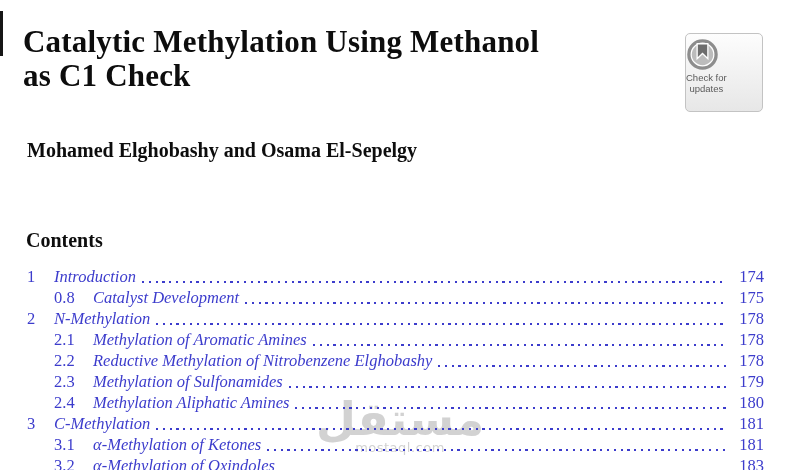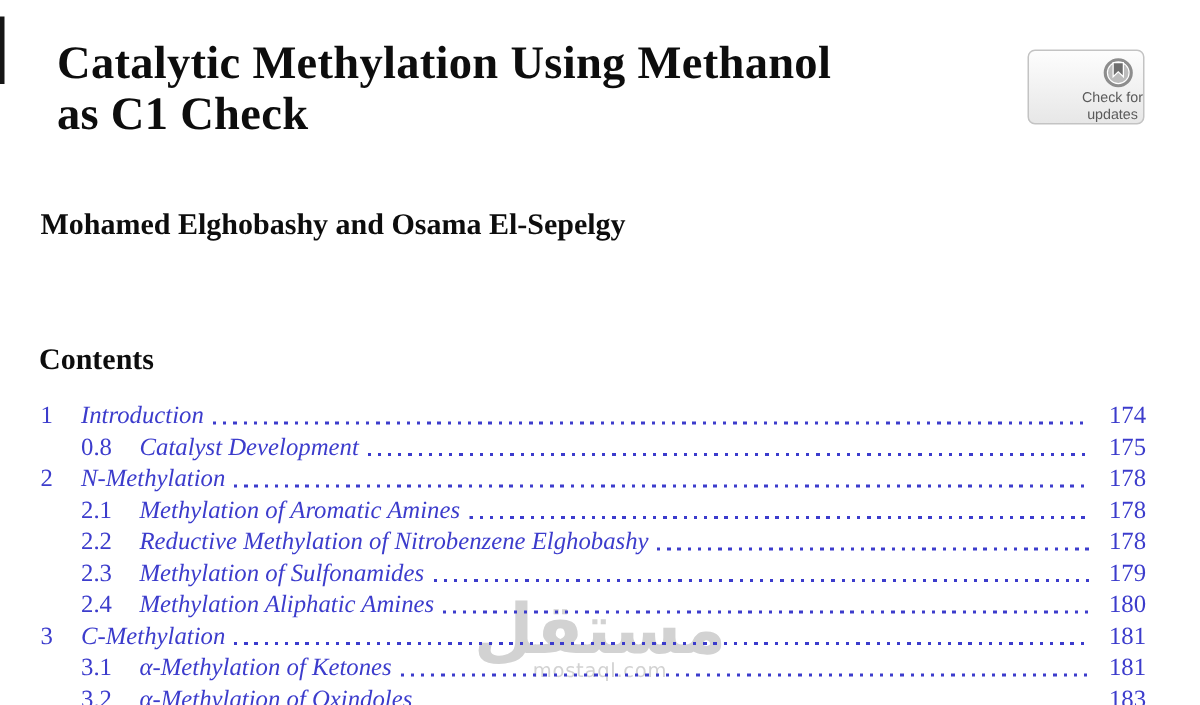--- a/index.html
+++ b/index.html
@@ -17,39 +17,39 @@
     font-family: "Liberation Serif", serif;
   }
   .edge-artifact {
     position: absolute;
     left: 0; top: 11px;
     width: 3px; height: 45px;
     background: #161616;
   }
   .title {
     position: absolute;
-    left: 38px; top: 25px;
+    left: 23px; top: 25px;
     font-size: 31px;
     font-weight: bold;
     line-height: 34px;
     color: var(--text-black);
     letter-spacing: 0.2px;
     margin: 0;
   }
   .badge {
     position: absolute;
     left: 685px; top: 33px;
-    width: 78px; height: 50px;
+    width: 78px; height: 79px;
     box-sizing: border-box;
     border: 1px solid #c3c3c3;
     border-radius: 5px;
     background: linear-gradient(#fdfdfd, #e7e7e7);
     display: flex;
     flex-direction: column;
-    align-items: flex-end;
+    align-items: flex-start;
     padding-top: 4px;
     cursor: pointer;
   }
   .badge svg { width: 33px; height: 33px; display: block; }
   .badge-text {
     font-family: "Liberation Sans", sans-serif;
     font-size: 9.5px;
     line-height: 10.5px;
     color: #5a5a5a;
     text-align: center;

